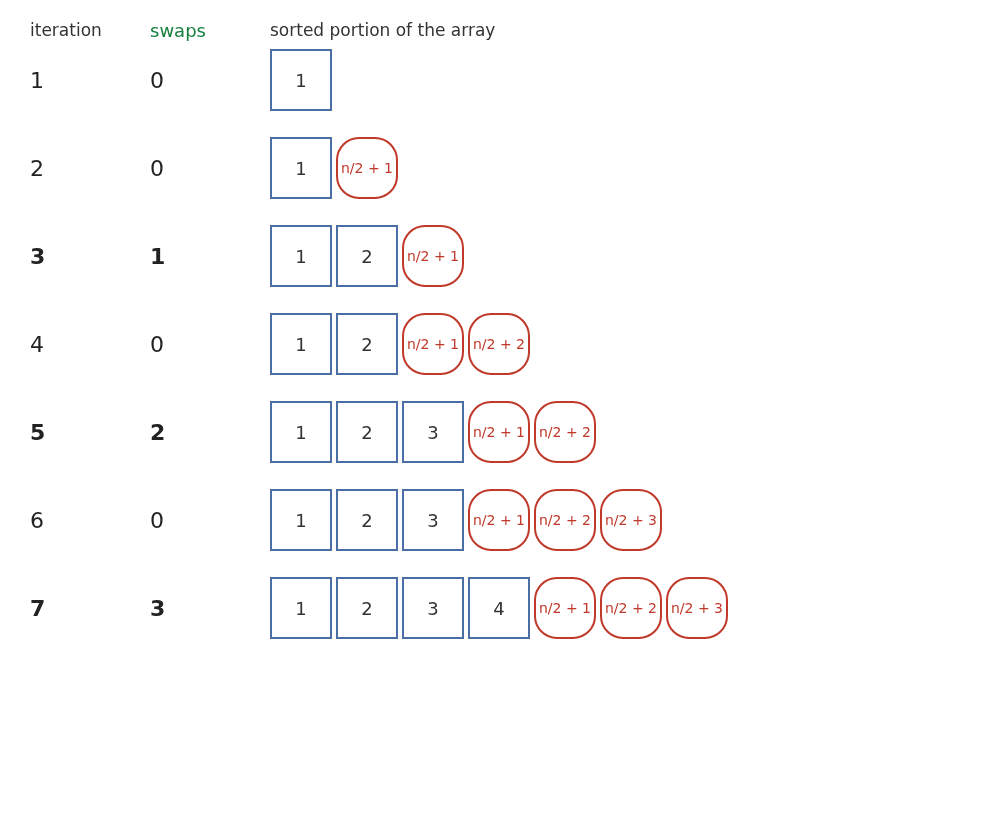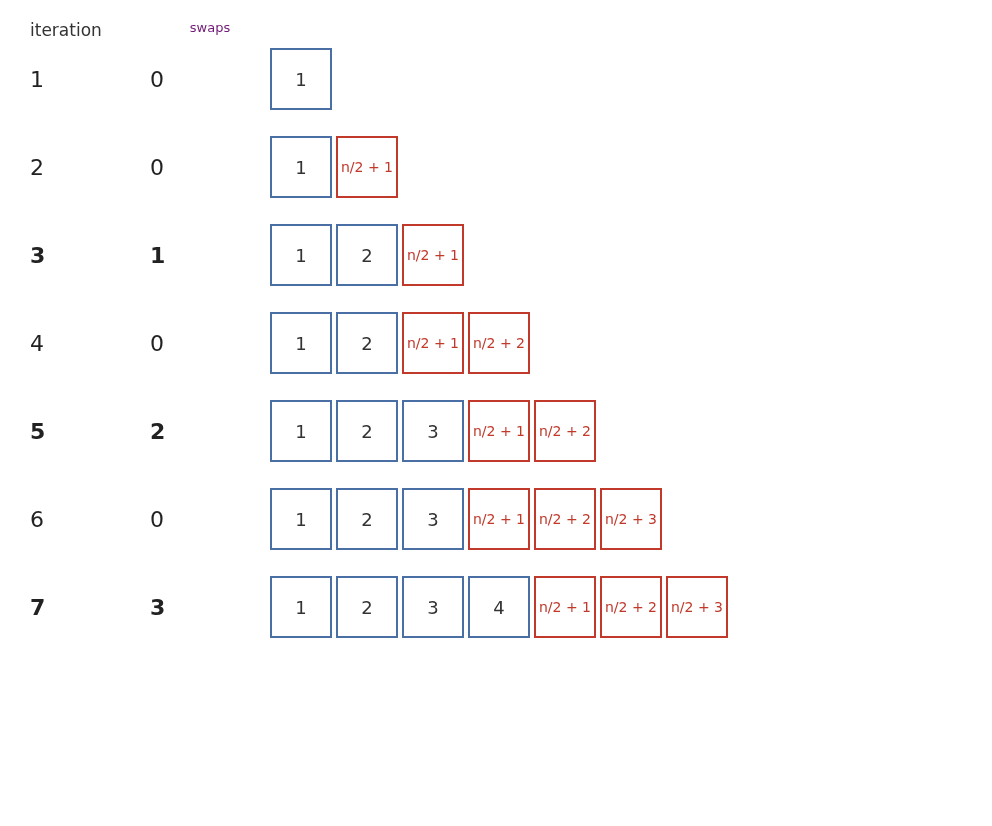--- a/index.html
+++ b/index.html
@@ -17,23 +17,22 @@
       align-items: flex-start;
       margin-bottom: 4px;
     }
     .col-iteration {
       width: 120px;
       font-size: 17px;
       color: #333;
     }
     .col-swaps {
       width: 120px;
-      font-size: 13px;
-      color: #701a75;
-      text-align: center;
+      font-size: 18px;
+      color: #15803d;
     }
     .col-array {
       flex: 1;
       font-size: 17px;
       color: #333;
     }
     .data-row {
       display: flex;
       align-items: center;
       margin-bottom: 18px;
@@ -71,20 +70,21 @@
       margin-right: 4px;
     }
     .cell.blue {
       border-color: #4a6fa5;
       color: #333;
     }
     .cell.red {
       border-color: #c0392b;
       color: #c0392b;
       font-size: 15px;
+      border-radius: 23px;
     }
     
     .row-1 .val-iteration,
     .row-1 .val-swaps {
       font-weight: normal;
     }
     .row-2 .val-iteration,
     .row-2 .val-swaps {
       font-weight: normal;
     }
@@ -96,20 +96,21 @@
     .row-6 .val-swaps {
       font-weight: normal;
     }
   </style>
 </head>
 <body>
 
 <div class="header-row">
   <div class="col-iteration">iteration</div>
   <div class="col-swaps">swaps</div>
+  <div class="col-array">sorted portion of the array</div>
 </div>
 
 <div id="rows-container">
     <div class="data-row row-1">
       <div class="val-iteration" style="font-weight: normal;">1</div>
       <div class="val-swaps" style="font-weight: normal;">0</div>
       <div class="val-array">
         <div class="cell blue">1</div>
       </div>
     </div>

